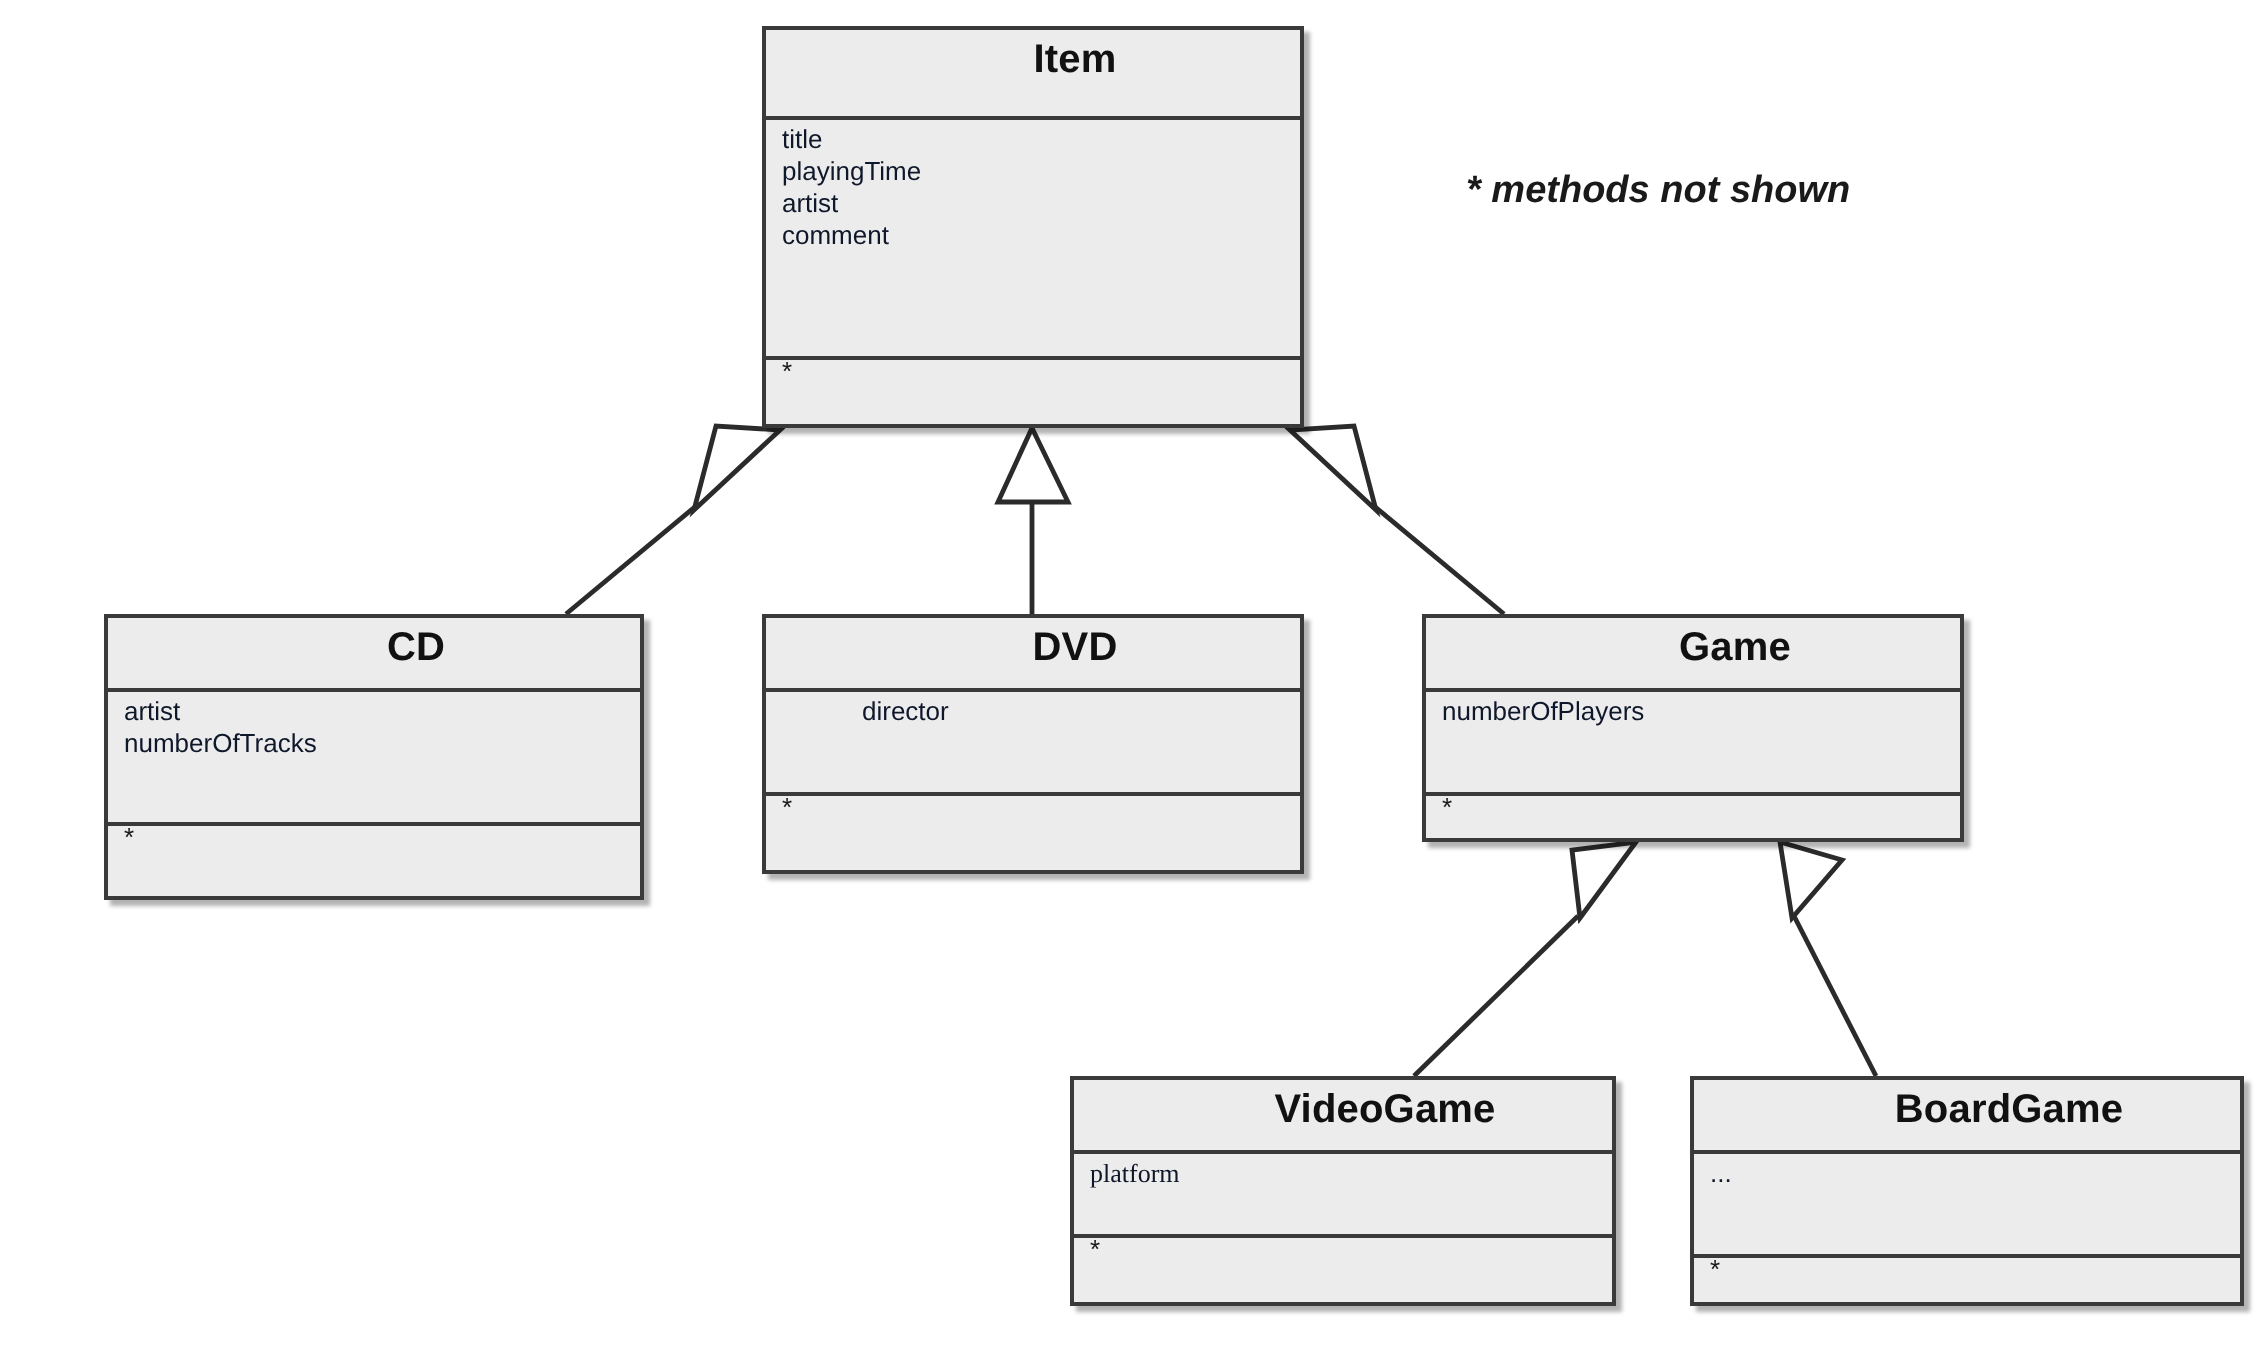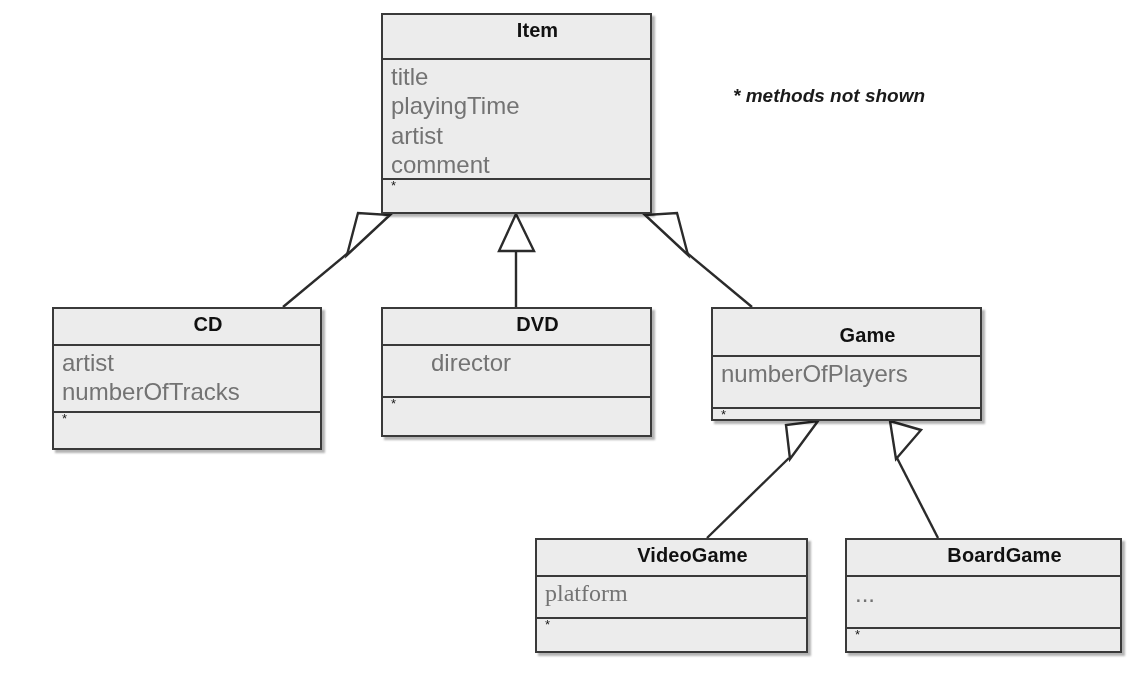--- a/index.html
+++ b/index.html
@@ -52,22 +52,22 @@
     color: #111111;
     line-height: 1;
     padding-top: 5px;
     letter-spacing: 0.1px;
   }
   .comp-attrs {
     border-bottom: 2px solid #3a3a3a;
     padding: 2px 0 0 8px;
   }
   .attr {
-    font-size: 24px;
-    color: #737373;
+    font-size: 13px;
+    color: #0f172a;
     line-height: 1.22;
     white-space: nowrap;
   }
   .comp-methods {
     padding: 0 0 0 8px;
   }
   .methods-mark {
     font-size: 13px;
     color: #1a1a1a;
     line-height: 1.1;
@@ -150,21 +150,21 @@
     </div>
     <div class="compartment comp-attrs" style="height:52px;padding-left:48px;">
       <div class="attr">director</div>
     </div>
     <div class="compartment comp-methods" style="flex:1;">
       <span class="methods-mark">*</span>
     </div>
   </div>
 
   <div class="uml-class" style="left:711px; top:307px; width:271px; height:114px;">
-    <div class="compartment comp-name" style="height:37px;margin-top:11px;">
+    <div class="compartment comp-name" style="height:37px;">
       <span class="class-title">Game</span>
     </div>
     <div class="compartment comp-attrs" style="height:52px;">
       <div class="attr">numberOfPlayers</div>
     </div>
     <div class="compartment comp-methods" style="flex:1;">
       <span class="methods-mark">*</span>
     </div>
   </div>
 

